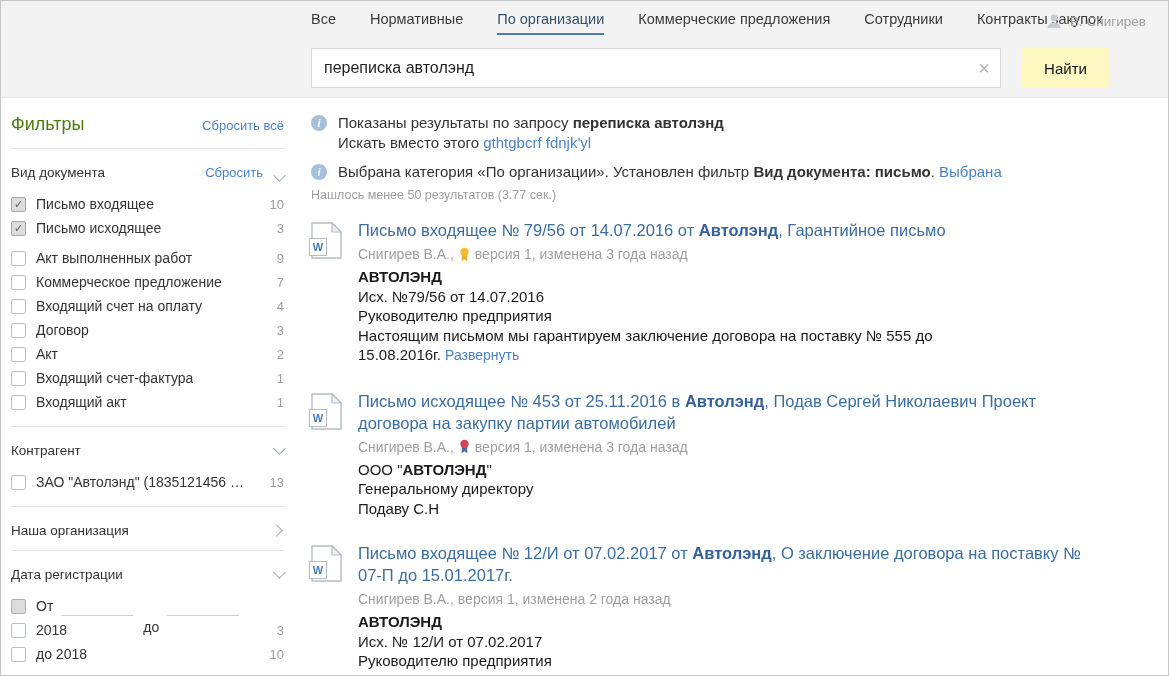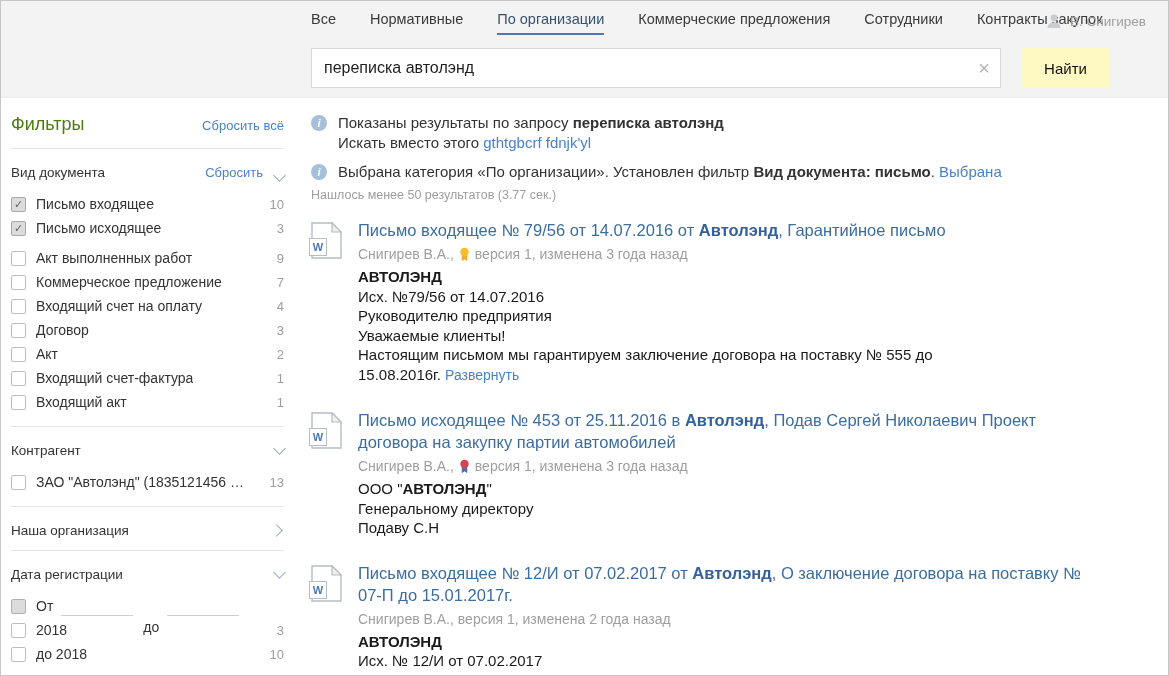--- a/index.html
+++ b/index.html
@@ -246,21 +246,20 @@
           <svg class="medal" viewBox="0 0 12 16" data-variant="gold">
             <path class="rib" d="M3 8 L3 15.4 L6 13.2 L9 15.4 L9 8 Z"></path>
             <circle class="c" cx="6" cy="5.3" r="4.6"></circle>
           </svg>
           <span>версия 1, изменена 3 года назад</span>
         </div>
         <div class="rtext">
           <div class="bline"><span></span><b>АВТОЛЭНД</b><span></span></div>
           <div>Исх. №79/56 от 14.07.2016</div>
           <div>Руководителю предприятия</div>
-          <div>Уважаемые клиенты!</div>
           <div>Настоящим письмом мы гарантируем заключение договора на поставку № 555 до</div>
           <div>
             <span>15.08.2016г. </span><a class="link expand">Развернуть</a>
           </div>
         </div>
       </div>
     </article>
 
     <article class="result">
       <span class="doc-icon">

